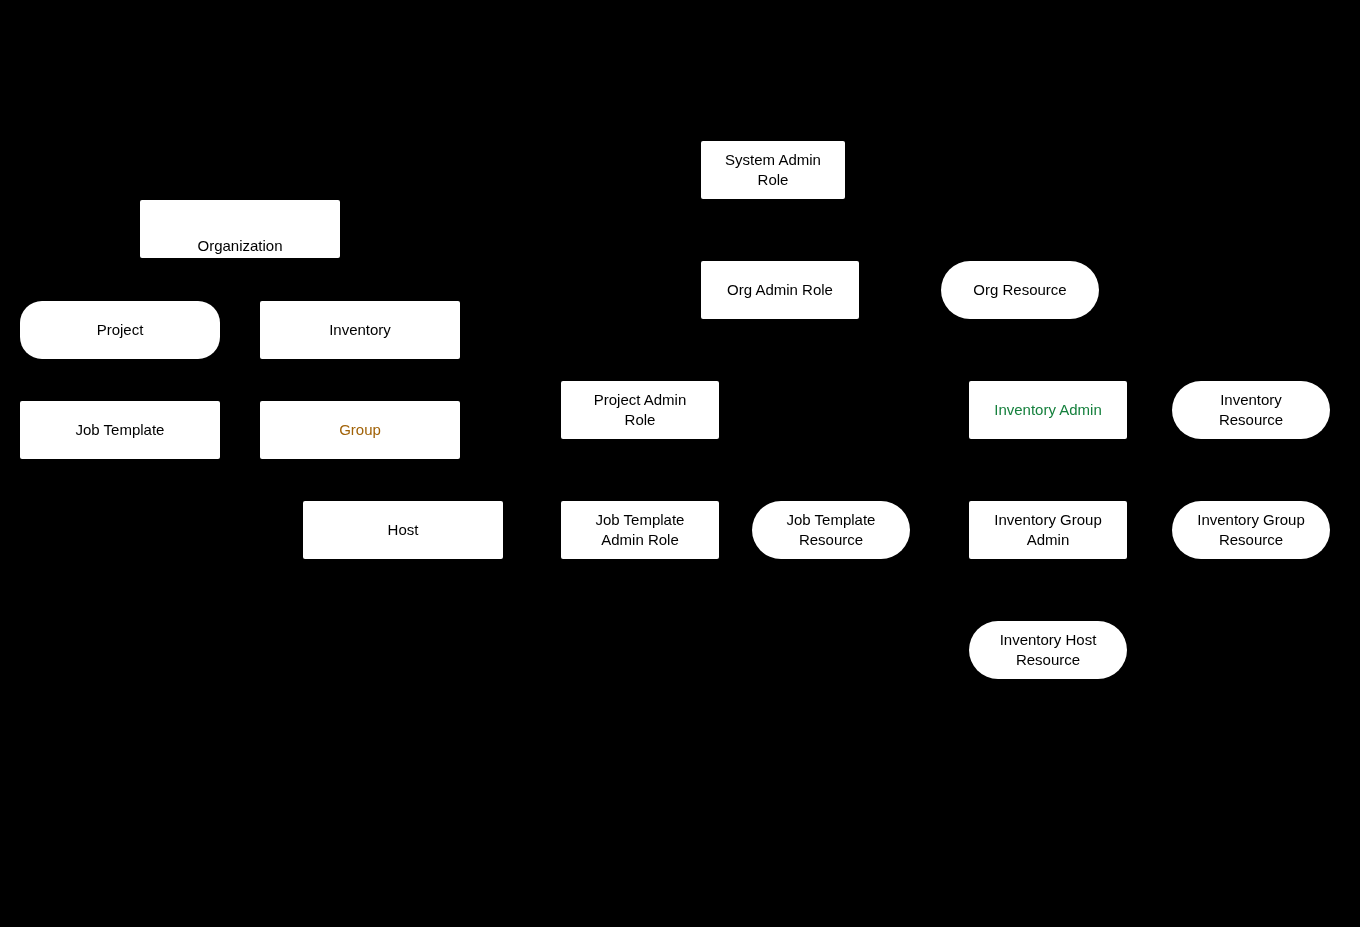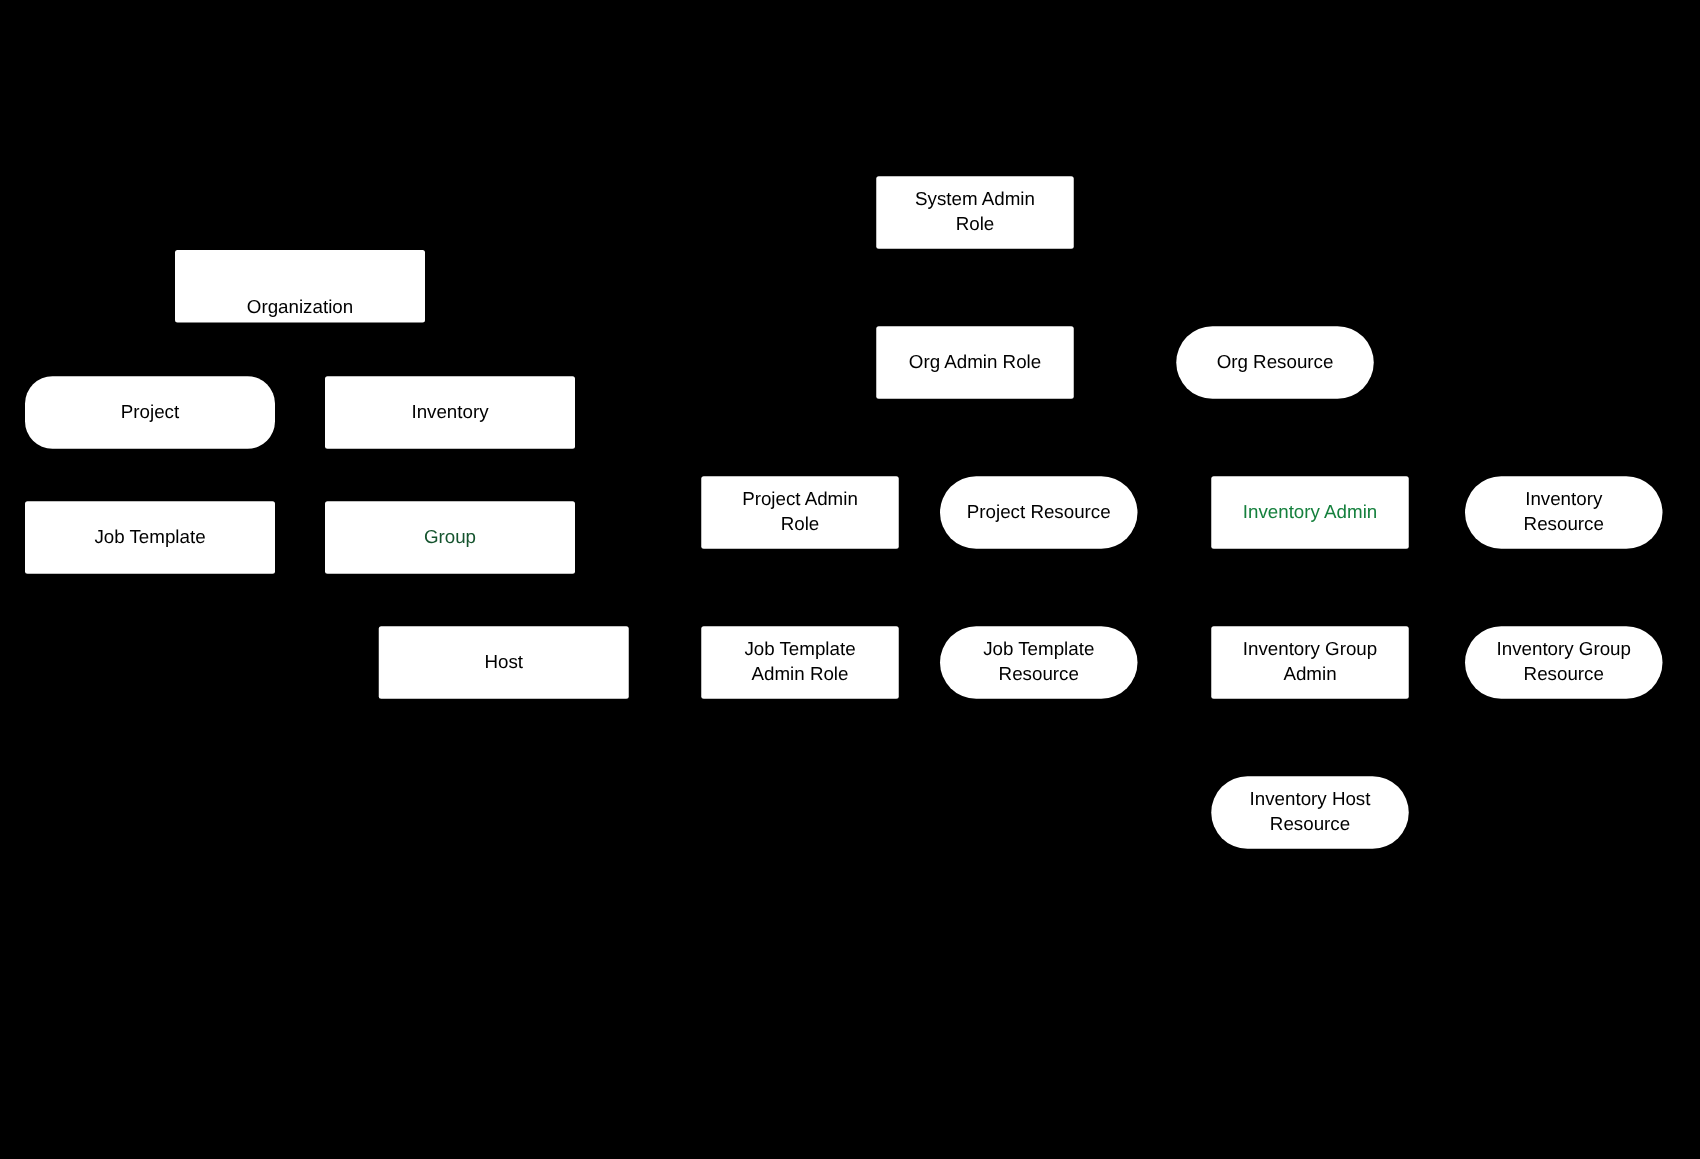--- a/index.html
+++ b/index.html
@@ -48,42 +48,39 @@
     </div>
     <div class="node rect" style="left: 20px; top: 301px; width: 200px; height: 58px; background: rgb(255, 255, 255); color: rgb(0, 0, 0); border-radius: 22px;">
       <span>Project</span>
     </div>
     <div class="node rect" style="left: 260px; top: 301px; width: 200px; height: 58px; background: rgb(255, 255, 255); color: rgb(0, 0, 0);">
       <span>Inventory</span>
     </div>
     <div class="node rect" style="left: 20px; top: 401px; width: 200px; height: 58px; background: rgb(255, 255, 255); color: rgb(0, 0, 0);">
       <span>Job Template</span>
     </div>
-    <div class="node rect" style="left: 260px; top: 401px; width: 200px; height: 58px; background: rgb(255, 255, 255); color: #14532d;">
+    <div class="node rect" style="left: 260px; top: 401px; width: 200px; height: 58px; background: rgb(255, 255, 255); color: #a16207;">
       <span>Group</span>
     </div>
     <div class="node rect" style="left: 260px; top: 501px; width: 200px; height: 58px; background: rgb(255, 255, 255); color: rgb(0, 0, 0); margin-left: 43px;">
       <span>Host</span>
     </div>
-    <div class="node rect" style="left: 701px; top: 141px; width: 158px; height: 58px; background: rgb(255, 255, 255); color: rgb(0, 0, 0);">
+    <div class="node rect" style="left: 701px; top: 141px; width: 144px; height: 58px; background: rgb(255, 255, 255); color: rgb(0, 0, 0);">
       <span>System Admin
 Role</span>
     </div>
     <div class="node rect" style="left: 701px; top: 261px; width: 158px; height: 58px; background: rgb(255, 255, 255); color: rgb(0, 0, 0);">
       <span>Org Admin Role</span>
     </div>
     <div class="node stadium" style="left: 941px; top: 261px; width: 158px; height: 58px; background: rgb(255, 255, 255); color: rgb(0, 0, 0);">
       <span>Org Resource</span>
     </div>
     <div class="node rect" style="left: 561px; top: 381px; width: 158px; height: 58px; background: rgb(255, 255, 255); color: rgb(0, 0, 0);">
       <span>Project Admin
 Role</span>
-    </div>
-    <div class="node stadium" style="left: 752px; top: 381px; width: 158px; height: 58px; background: rgb(255, 255, 255); color: rgb(0, 0, 0);">
-      <span>Project Resource</span>
     </div>
     <div class="node rect" style="left: 969px; top: 381px; width: 158px; height: 58px; background: rgb(255, 255, 255); color: #15803d;">
       <span>Inventory Admin</span>
     </div>
     <div class="node stadium" style="left: 1172px; top: 381px; width: 158px; height: 58px; background: rgb(255, 255, 255); color: rgb(0, 0, 0);">
       <span>Inventory
 Resource</span>
     </div>
     <div class="node rect" style="left: 561px; top: 501px; width: 158px; height: 58px; background: rgb(255, 255, 255); color: rgb(0, 0, 0);">
       <span>Job Template

